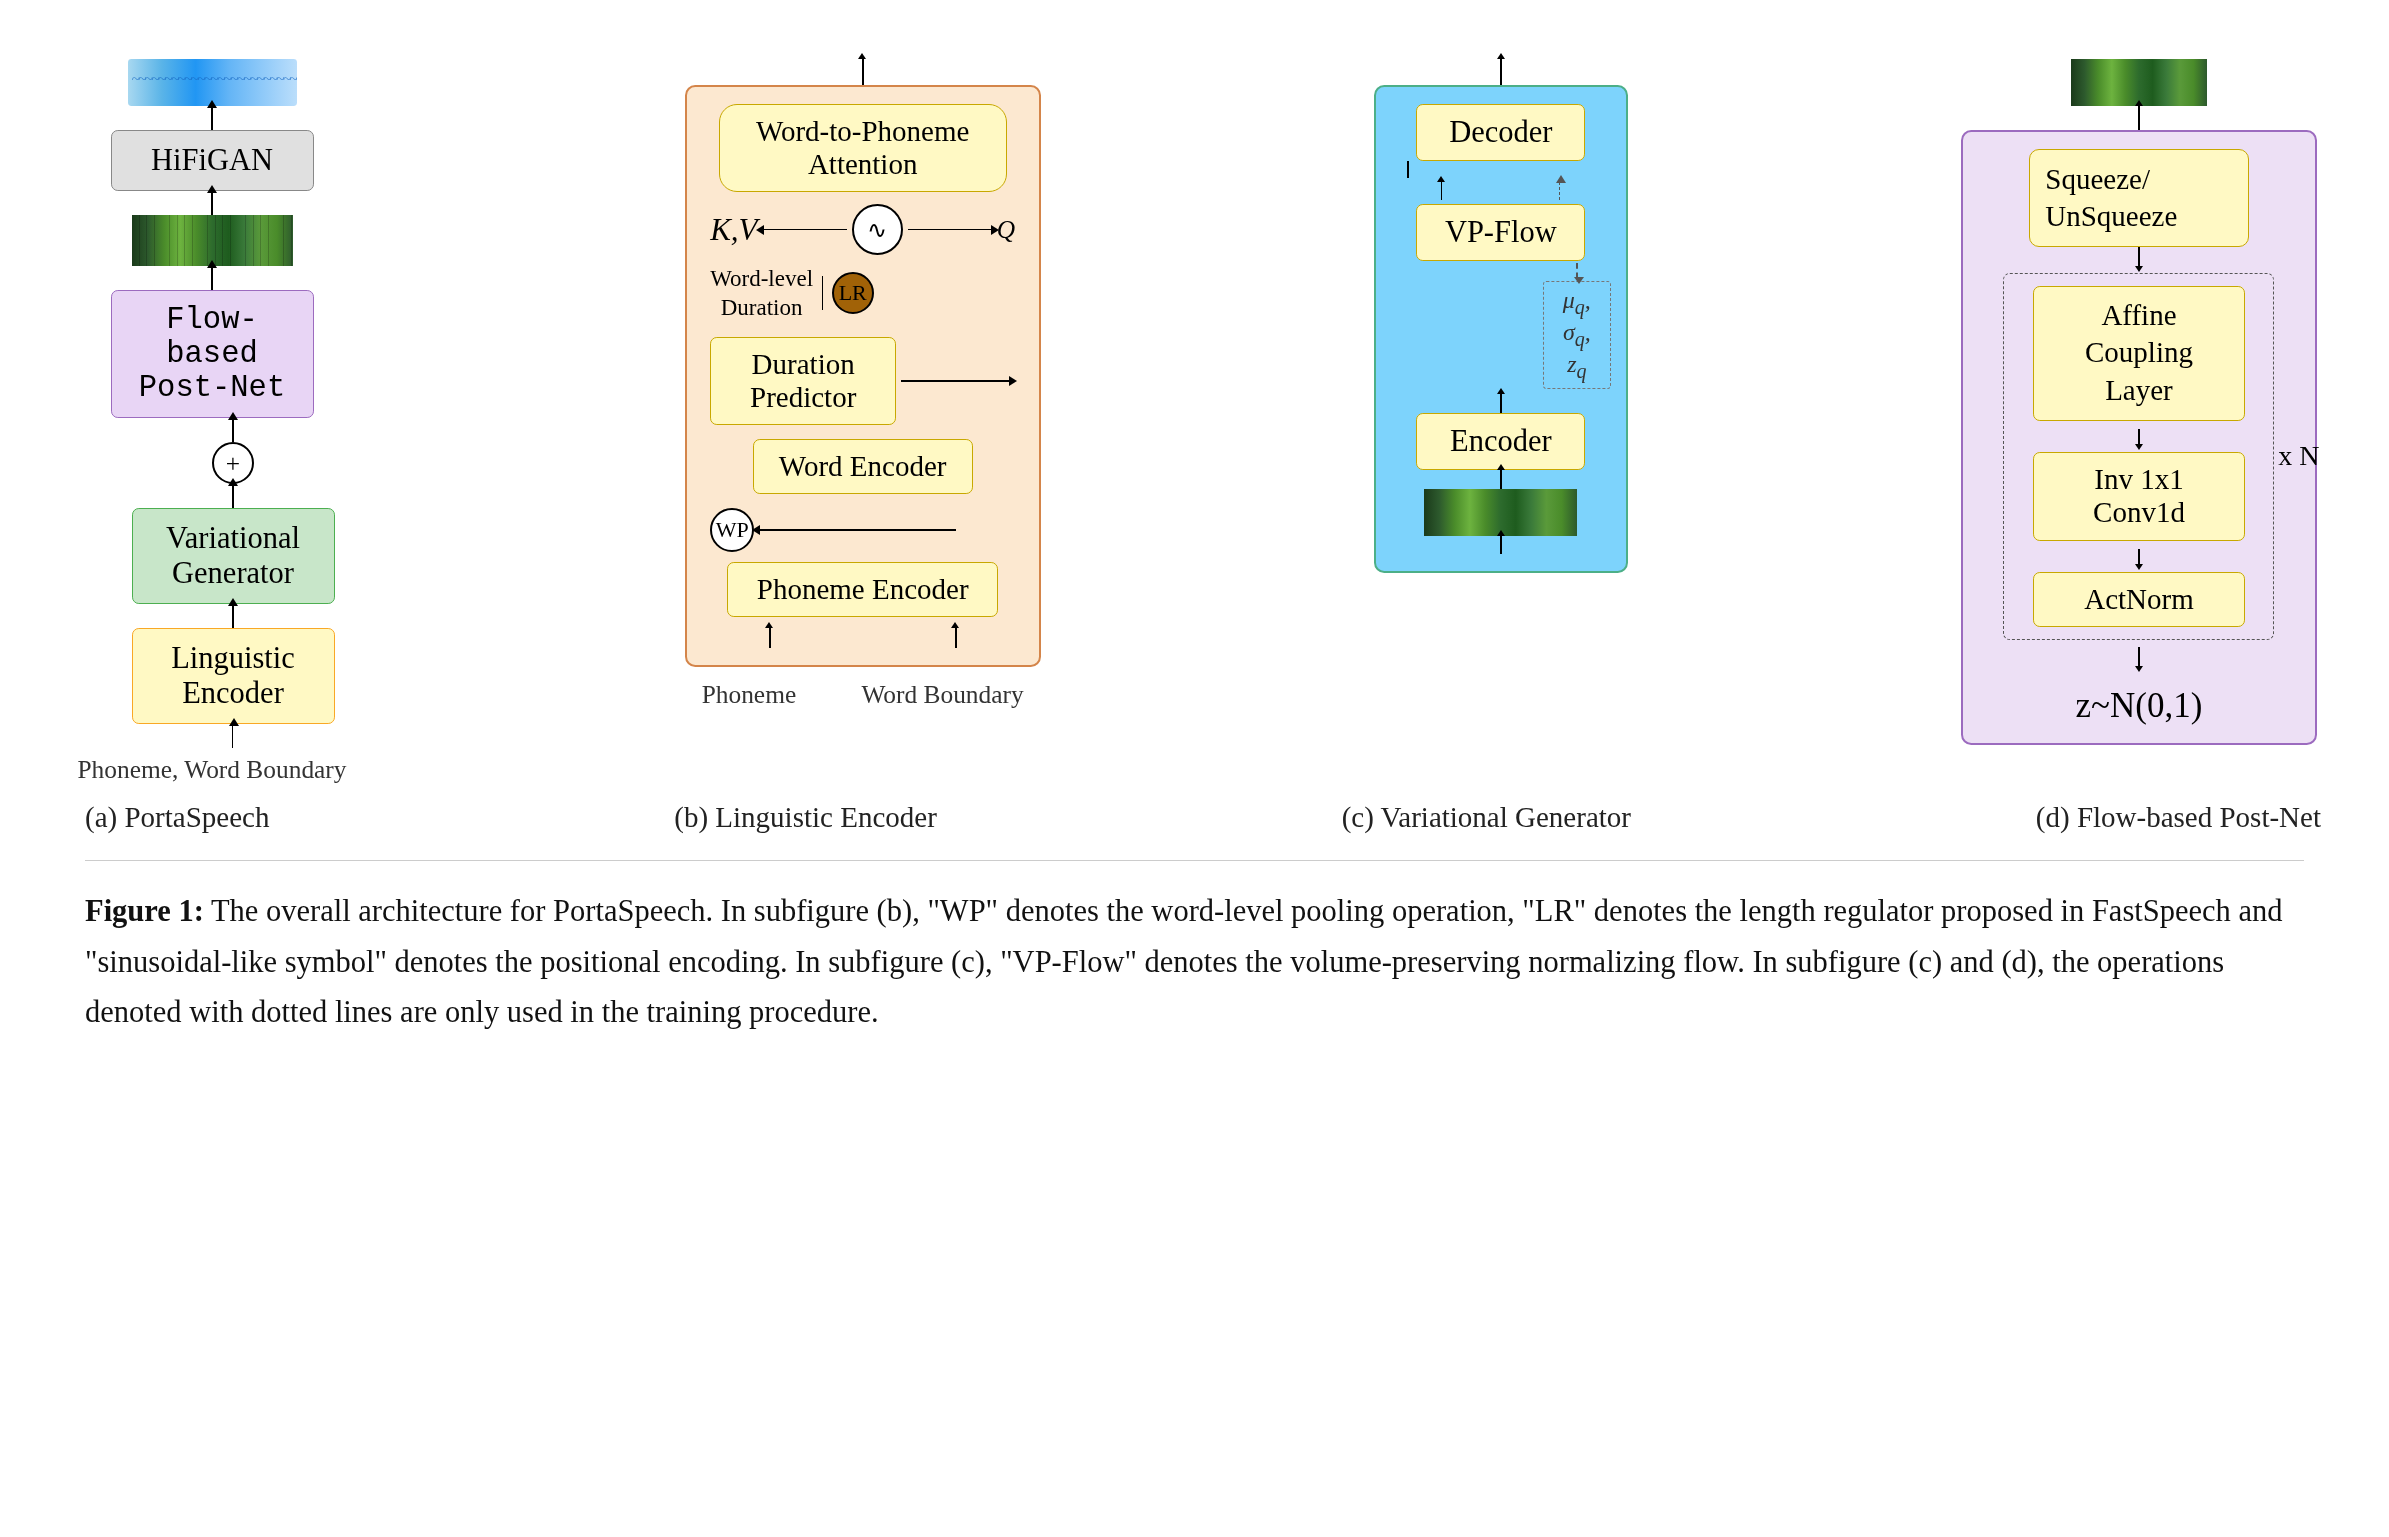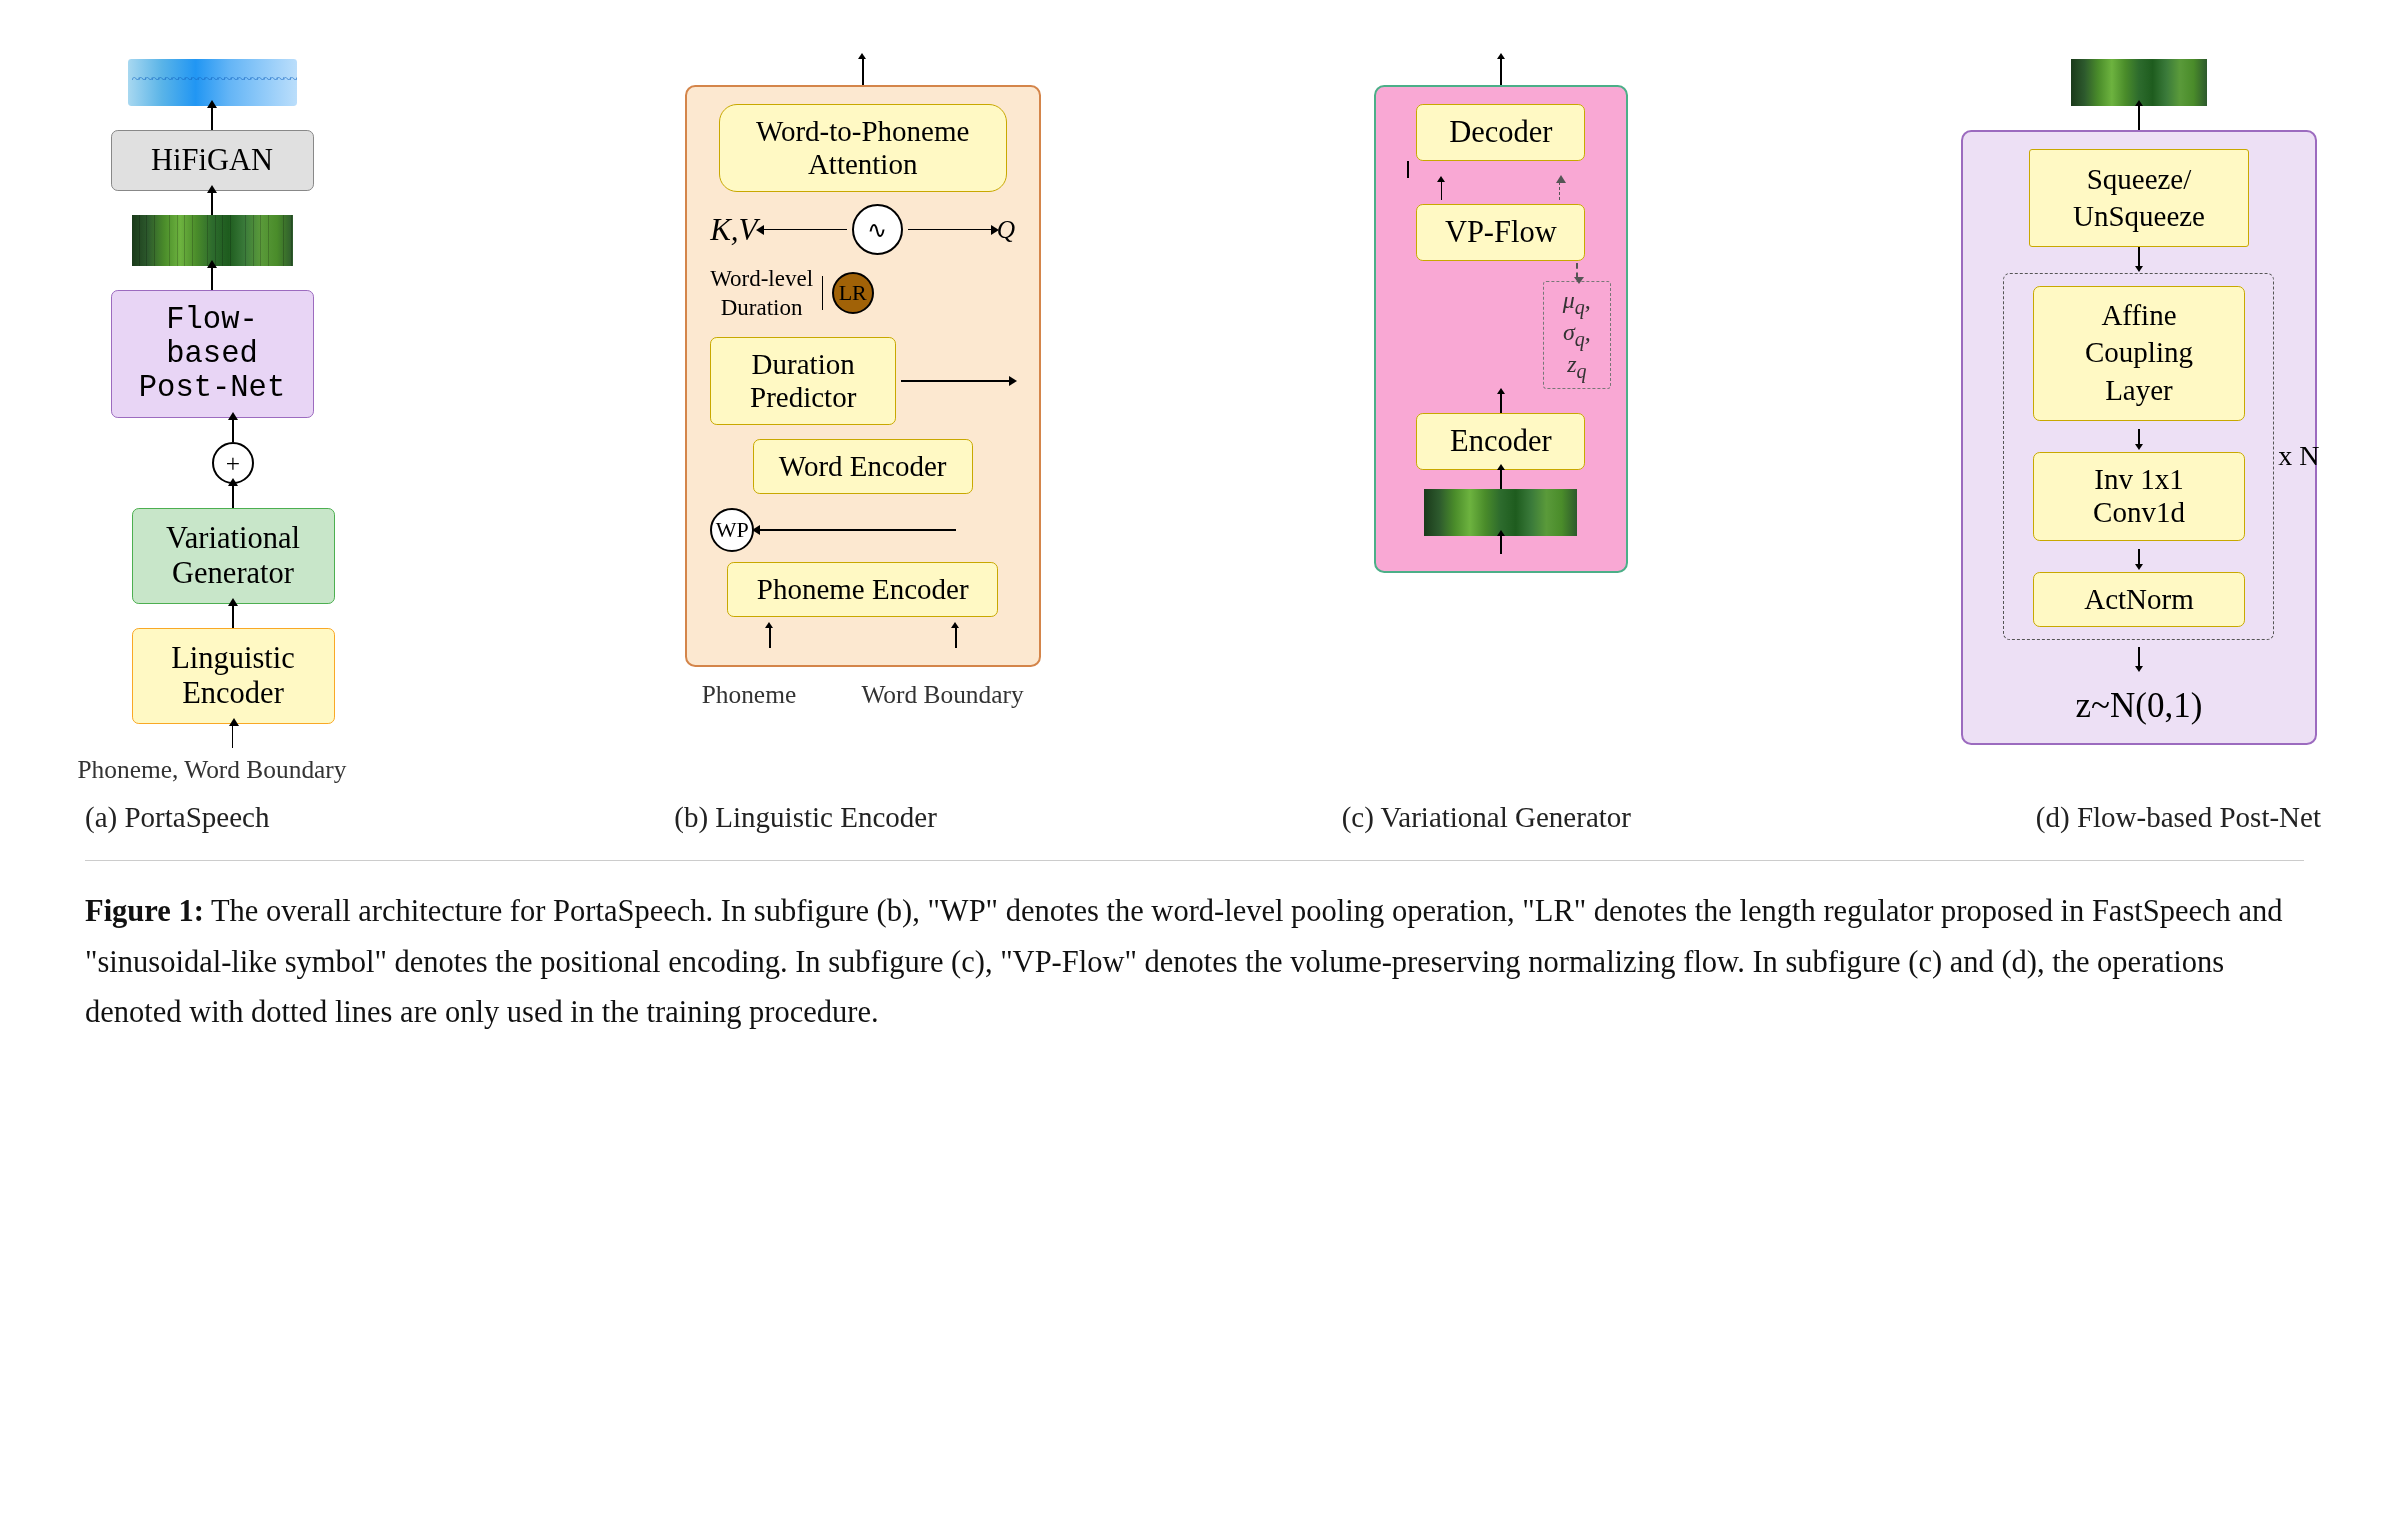--- a/index.html
+++ b/index.html
@@ -279,21 +279,21 @@
 
     
     .diagram-c {
       display: flex;
       flex-direction: column;
       align-items: center;
       width: 263px;
     }
 
     .c-outer-box {
-      background: #f9a8d4;
+      background: #7dd3fc;
       border: 2.1px solid #4caf88;
       border-radius: 10.2px;
       padding: 17px 18.6px;
       width: 254px;
       display: flex;
       flex-direction: column;
       align-items: center;
       position: relative;
     }
 
@@ -379,23 +379,23 @@
       width: 356px;
       display: flex;
       flex-direction: column;
       align-items: center;
       position: relative;
     }
 
     .d-squeeze-box {
       background: #fff9c4;
       border: 1.7px solid #c8a800;
-      border-radius: 3px;
-      padding: 10.2px 15.3px;
-      text-align: center;
+      border-radius: 10px;
+      padding: 10.2px 15.3px;
+      text-align: left;
       font-size: 29px;
       width: 220px;
       line-height: 1.3;
     }
 
     .d-dashed-outer {
       border: 1.7px dashed #555;
       border-radius: 6.8px;
       padding: 12px;
       width: 271px;

